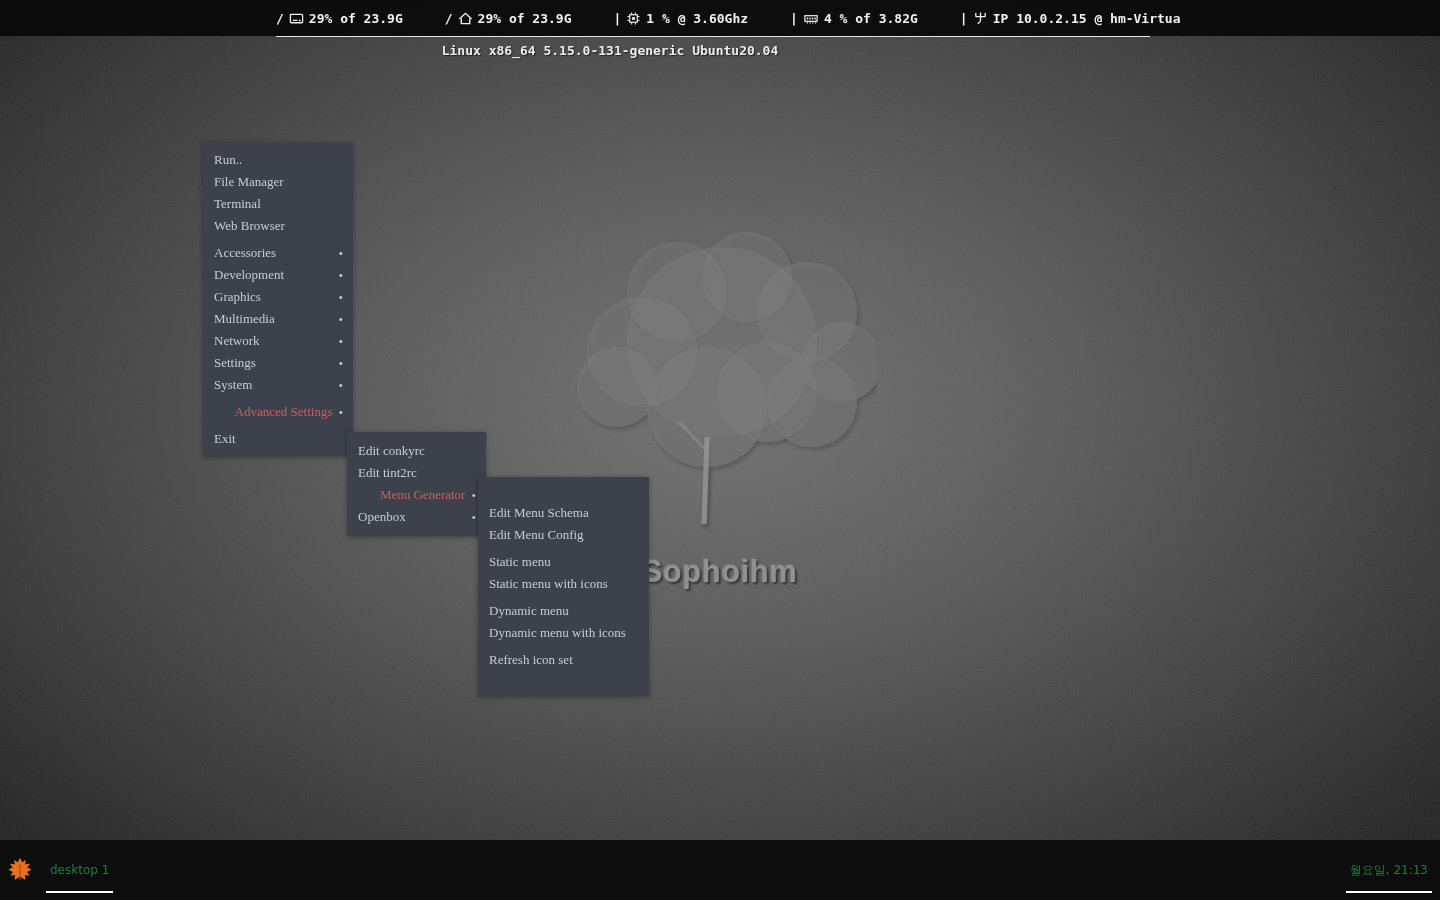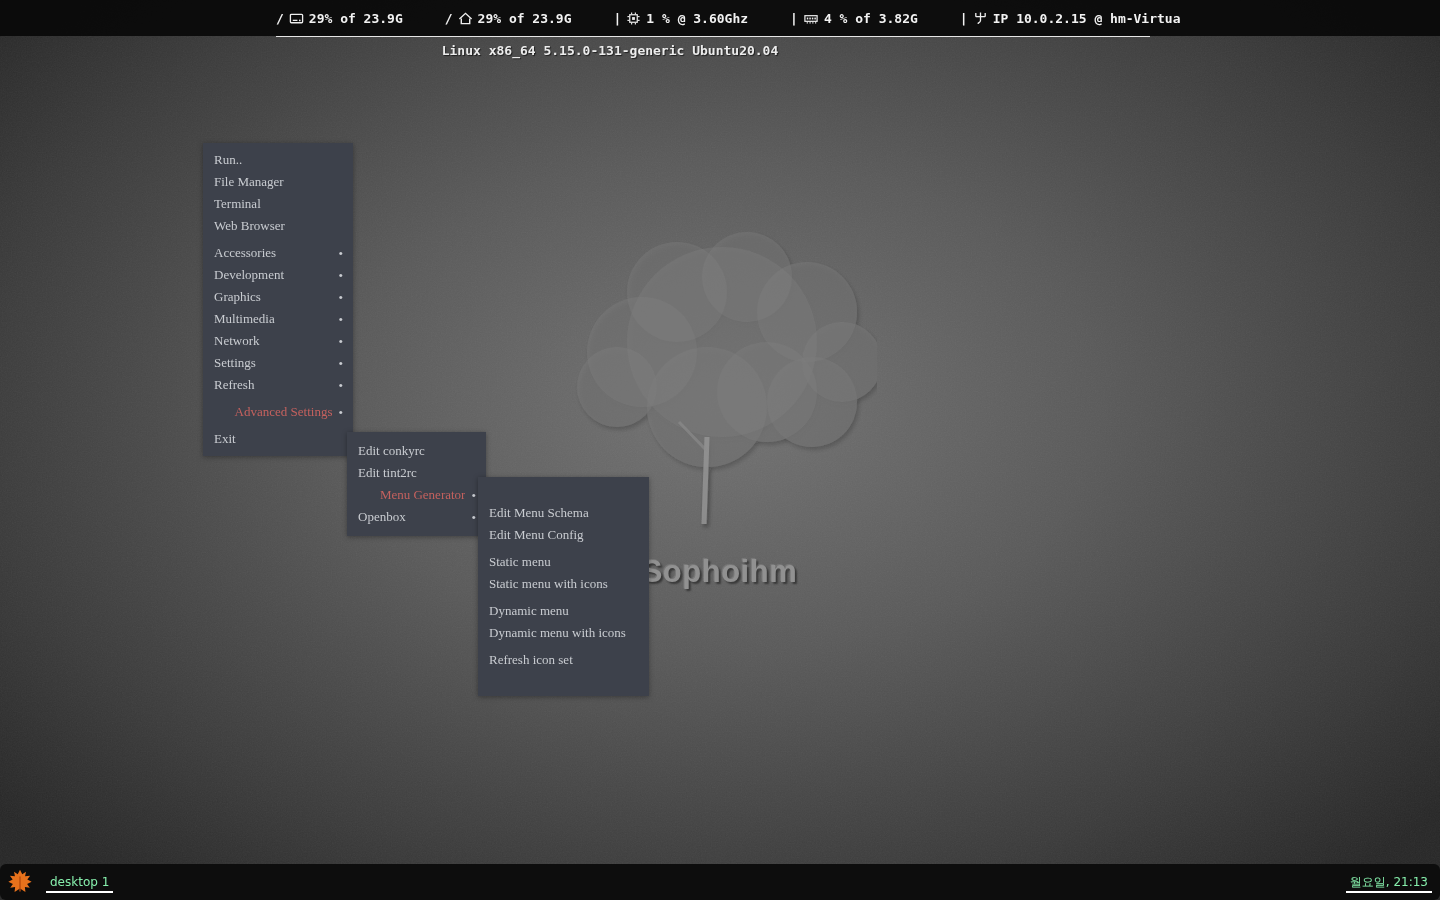--- a/index.html
+++ b/index.html
@@ -55,24 +55,24 @@
   }
   .menu-item .label{flex:1;overflow:hidden;white-space:nowrap;}
   .menu-item .bullet{font-size:13px;line-height:1;color:#c9ccd1;margin-left:6px;}
   .accent{color:var(--accent-red,#c4615e);text-align:right;}
   .gap{margin-top:5px;}
   #main-menu{left:203px;top:143px;width:150px;}
   #advanced-menu{left:347px;top:432px;width:139px;z-index:6;}
   #generator-menu{left:478px;top:477px;width:171px;z-index:7;}
   
   .taskbar{
-    position:absolute;left:0;right:0;bottom:0;height:36px;z-index:8;
+    position:absolute;left:0;right:0;bottom:0;height:60px;z-index:8;
     background:var(--taskbar-bg,#0d0d0d);
     display:flex;align-items:center;
-    font-family:"DejaVu Sans",sans-serif;font-size:12px;color:#86efac;border-radius:6px;
+    font-family:"DejaVu Sans",sans-serif;font-size:12px;color:#15803d;
   }
   .leaf-launcher{margin-left:4px;width:32px;height:34px;display:flex;align-items:center;justify-content:center;cursor:pointer;}
   .task-item{position:relative;height:100%;display:flex;align-items:center;padding:0 6px;}
   .task-item .indicator{position:absolute;left:2px;right:2px;bottom:7px;height:2px;background:#ffffff;}
   #desktop-switch{margin-left:8px;cursor:pointer;}
   #clock{margin-left:auto;margin-right:6px;}
 </style>
 </head>
 <body>
 
@@ -210,21 +210,21 @@
       </div>
     <div class="menu-item">
         <span class="label">Network</span>
         <span class="bullet">•</span>
       </div>
     <div class="menu-item">
         <span class="label">Settings</span>
         <span class="bullet">•</span>
       </div>
     <div class="menu-item">
-        <span class="label">Refresh</span>
+        <span class="label">System</span>
         <span class="bullet">•</span>
       </div>
     <div class="menu-item gap">
         <span class="label accent">Advanced Settings</span>
         <span class="bullet">•</span>
       </div>
     <div class="menu-item gap">
         <span class="label">Exit</span>
       </div>
   </div>

